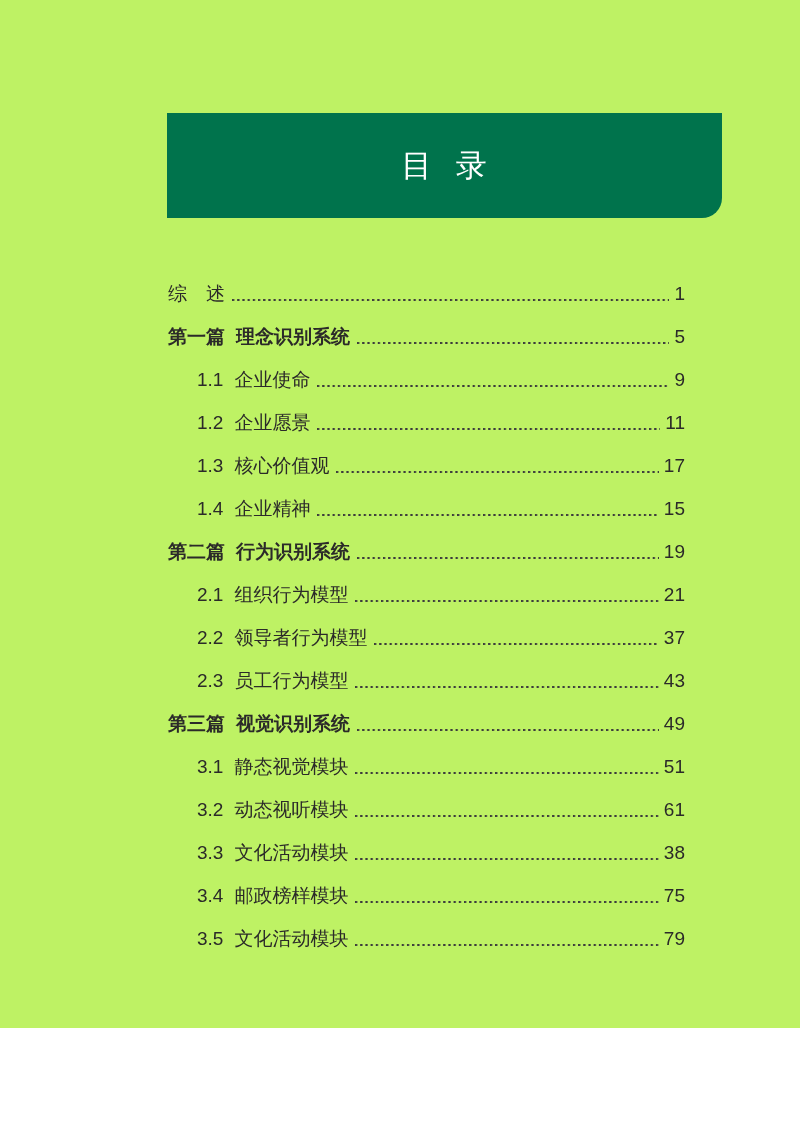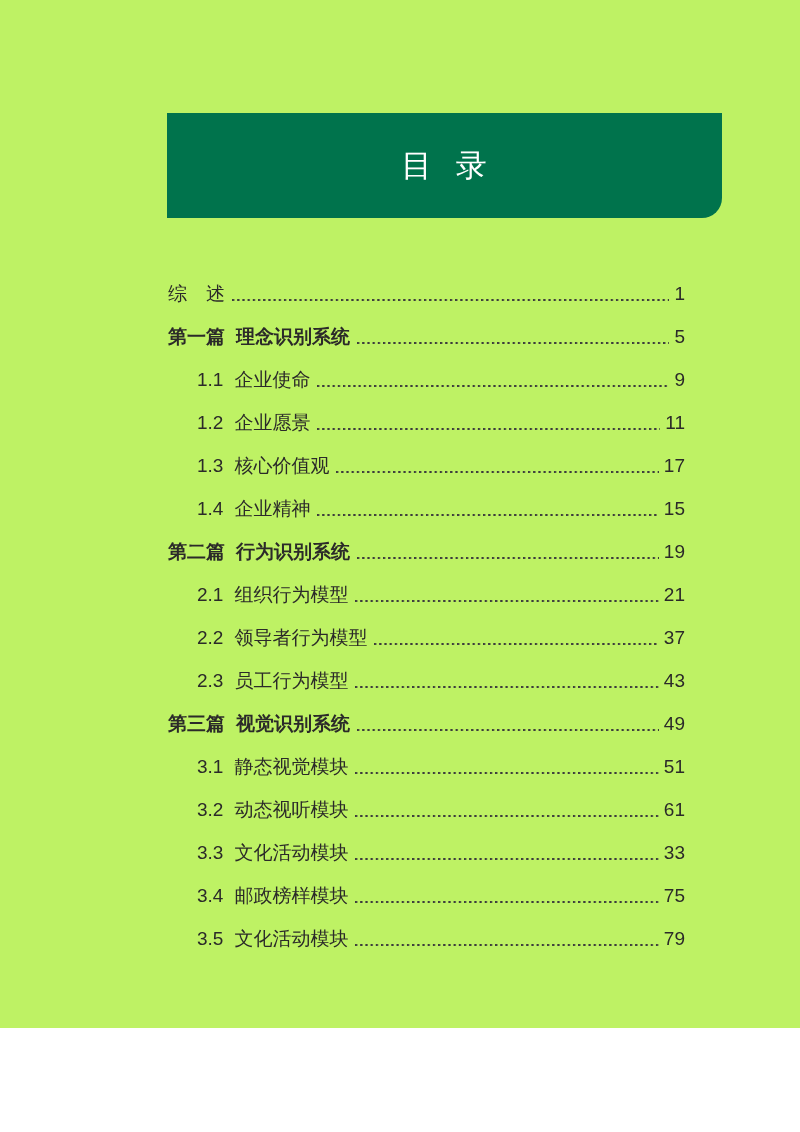--- a/index.html
+++ b/index.html
@@ -162,21 +162,21 @@
       <div class="toc-row indent">
     <span class="toc-num">3.2</span>
     <span class="toc-text">动态视听模块</span>
     <span class="toc-leader"></span>
     <span class="toc-page-num">61</span>
   </div>
       <div class="toc-row indent">
     <span class="toc-num">3.3</span>
     <span class="toc-text">文化活动模块</span>
     <span class="toc-leader"></span>
-    <span class="toc-page-num">33</span>
+    <span class="toc-page-num">38</span>
   </div>
       <div class="toc-row indent">
     <span class="toc-num">3.4</span>
     <span class="toc-text">邮政榜样模块</span>
     <span class="toc-leader"></span>
     <span class="toc-page-num">75</span>
   </div>
       <div class="toc-row indent">
     <span class="toc-num">3.5</span>
     <span class="toc-text">文化活动模块</span>

